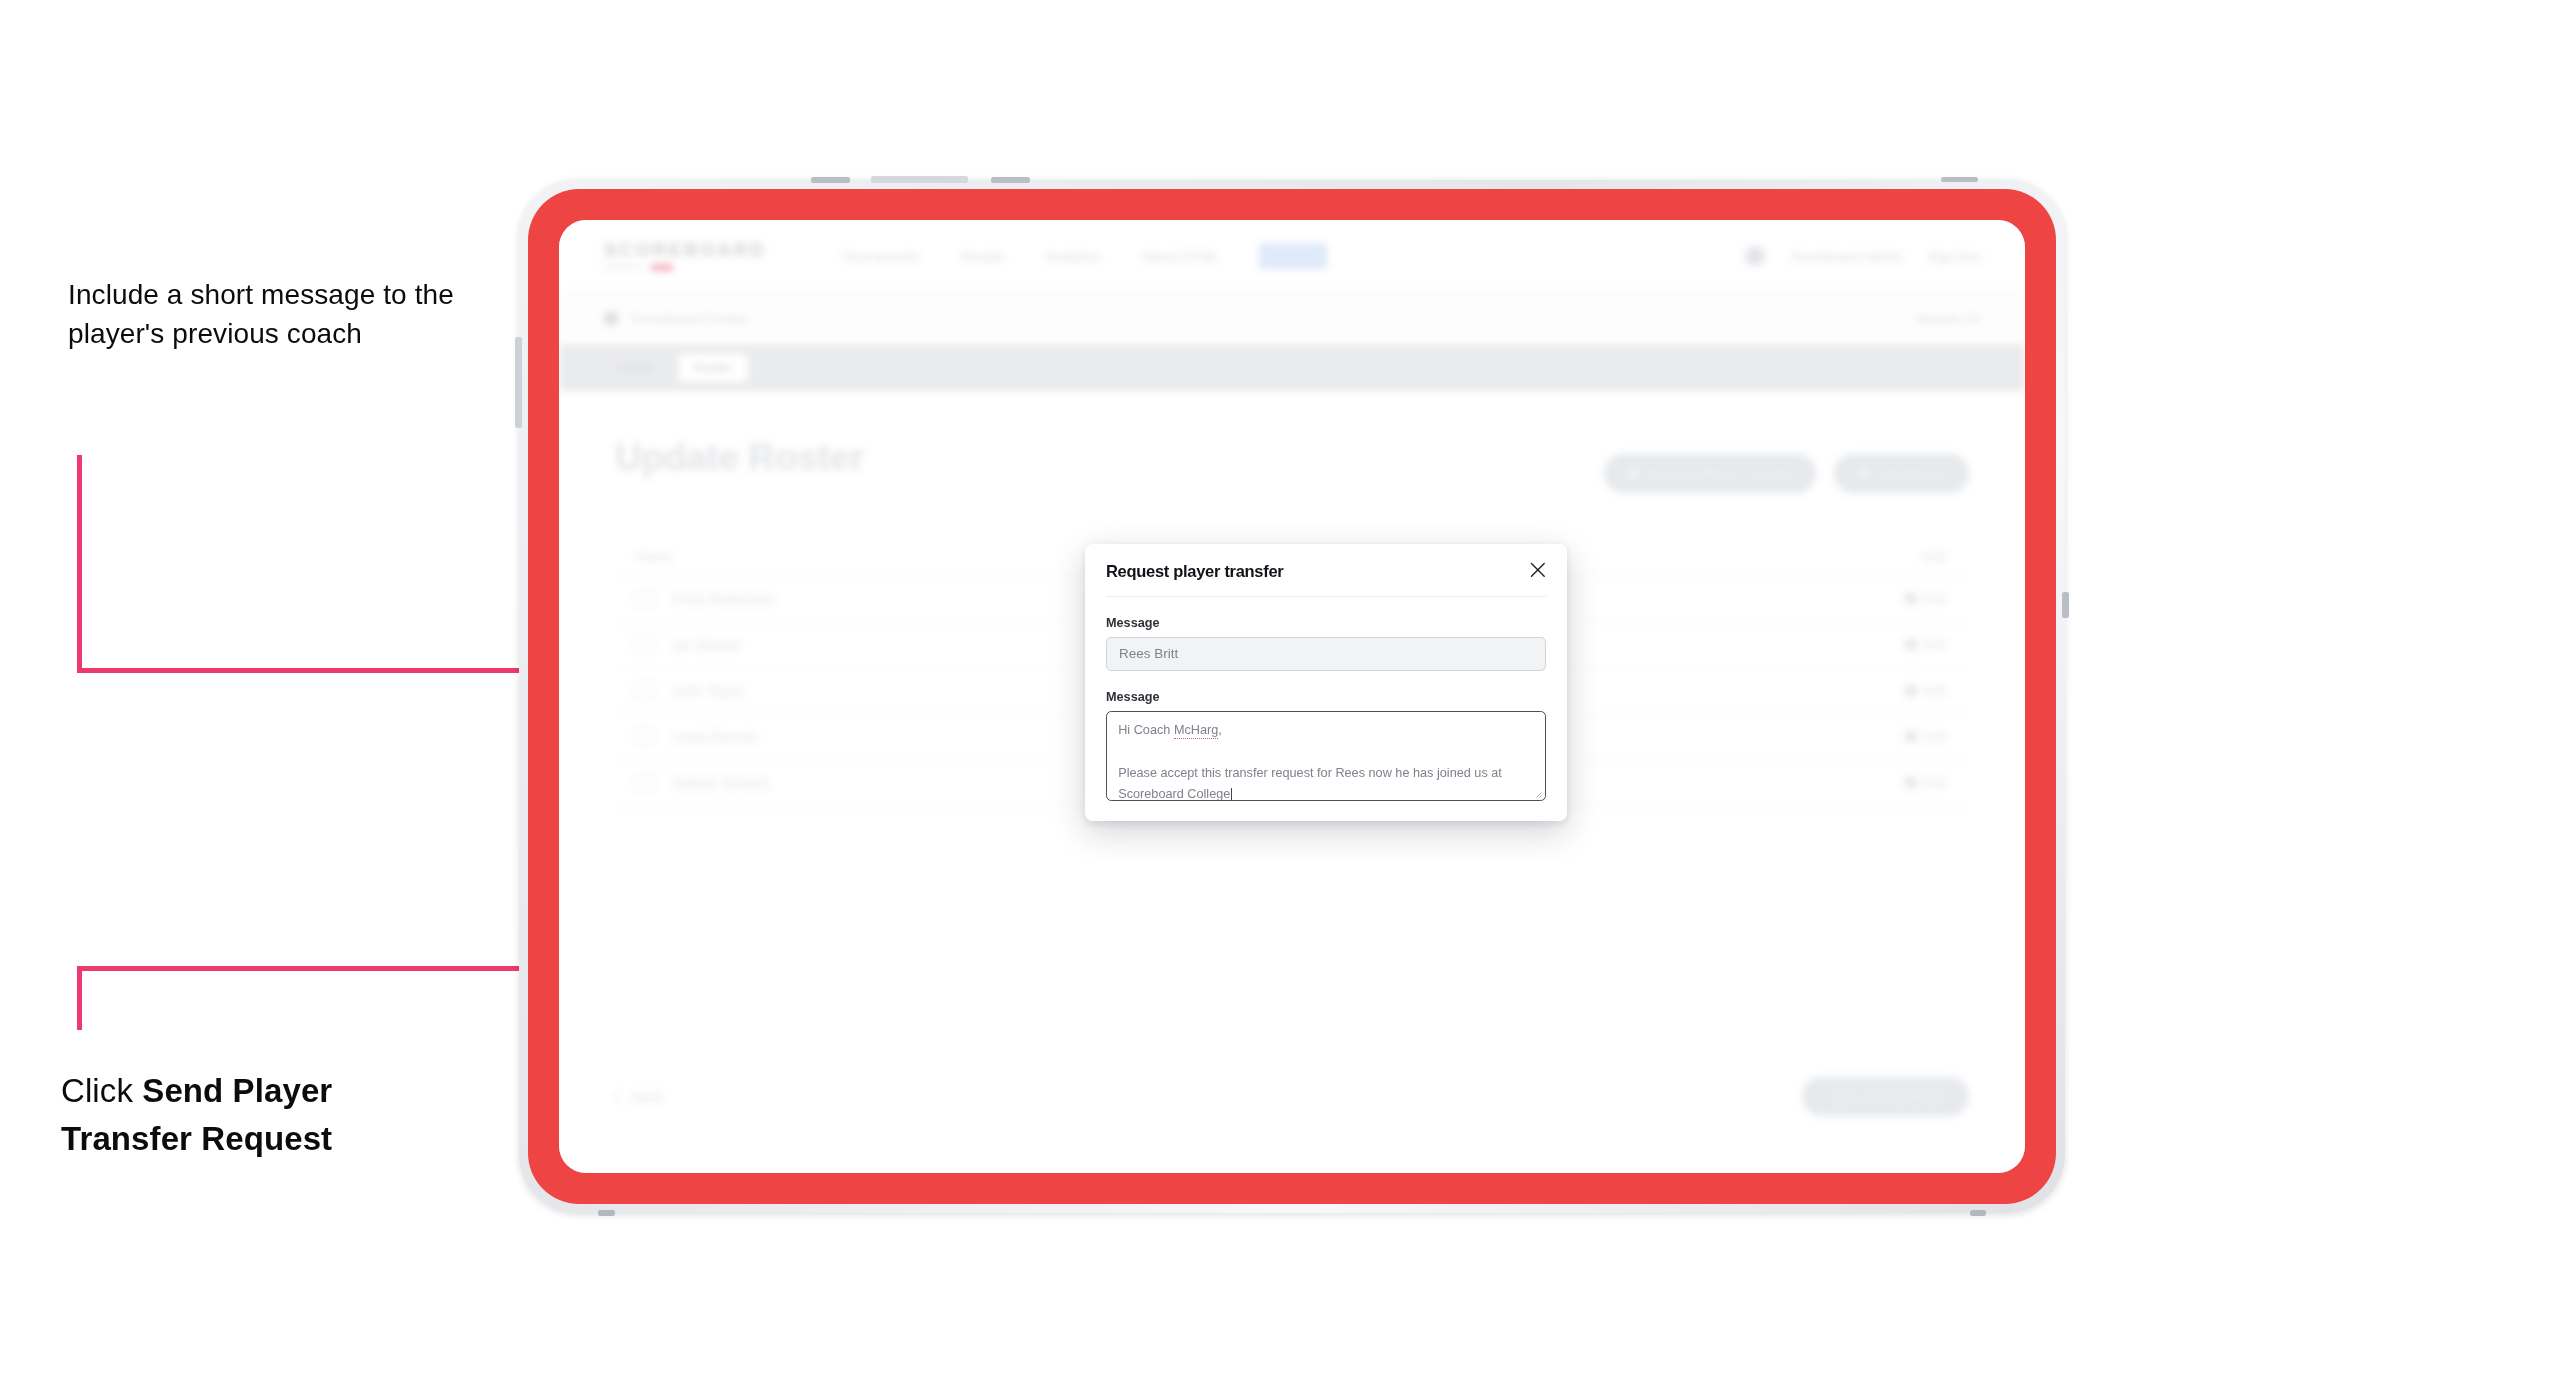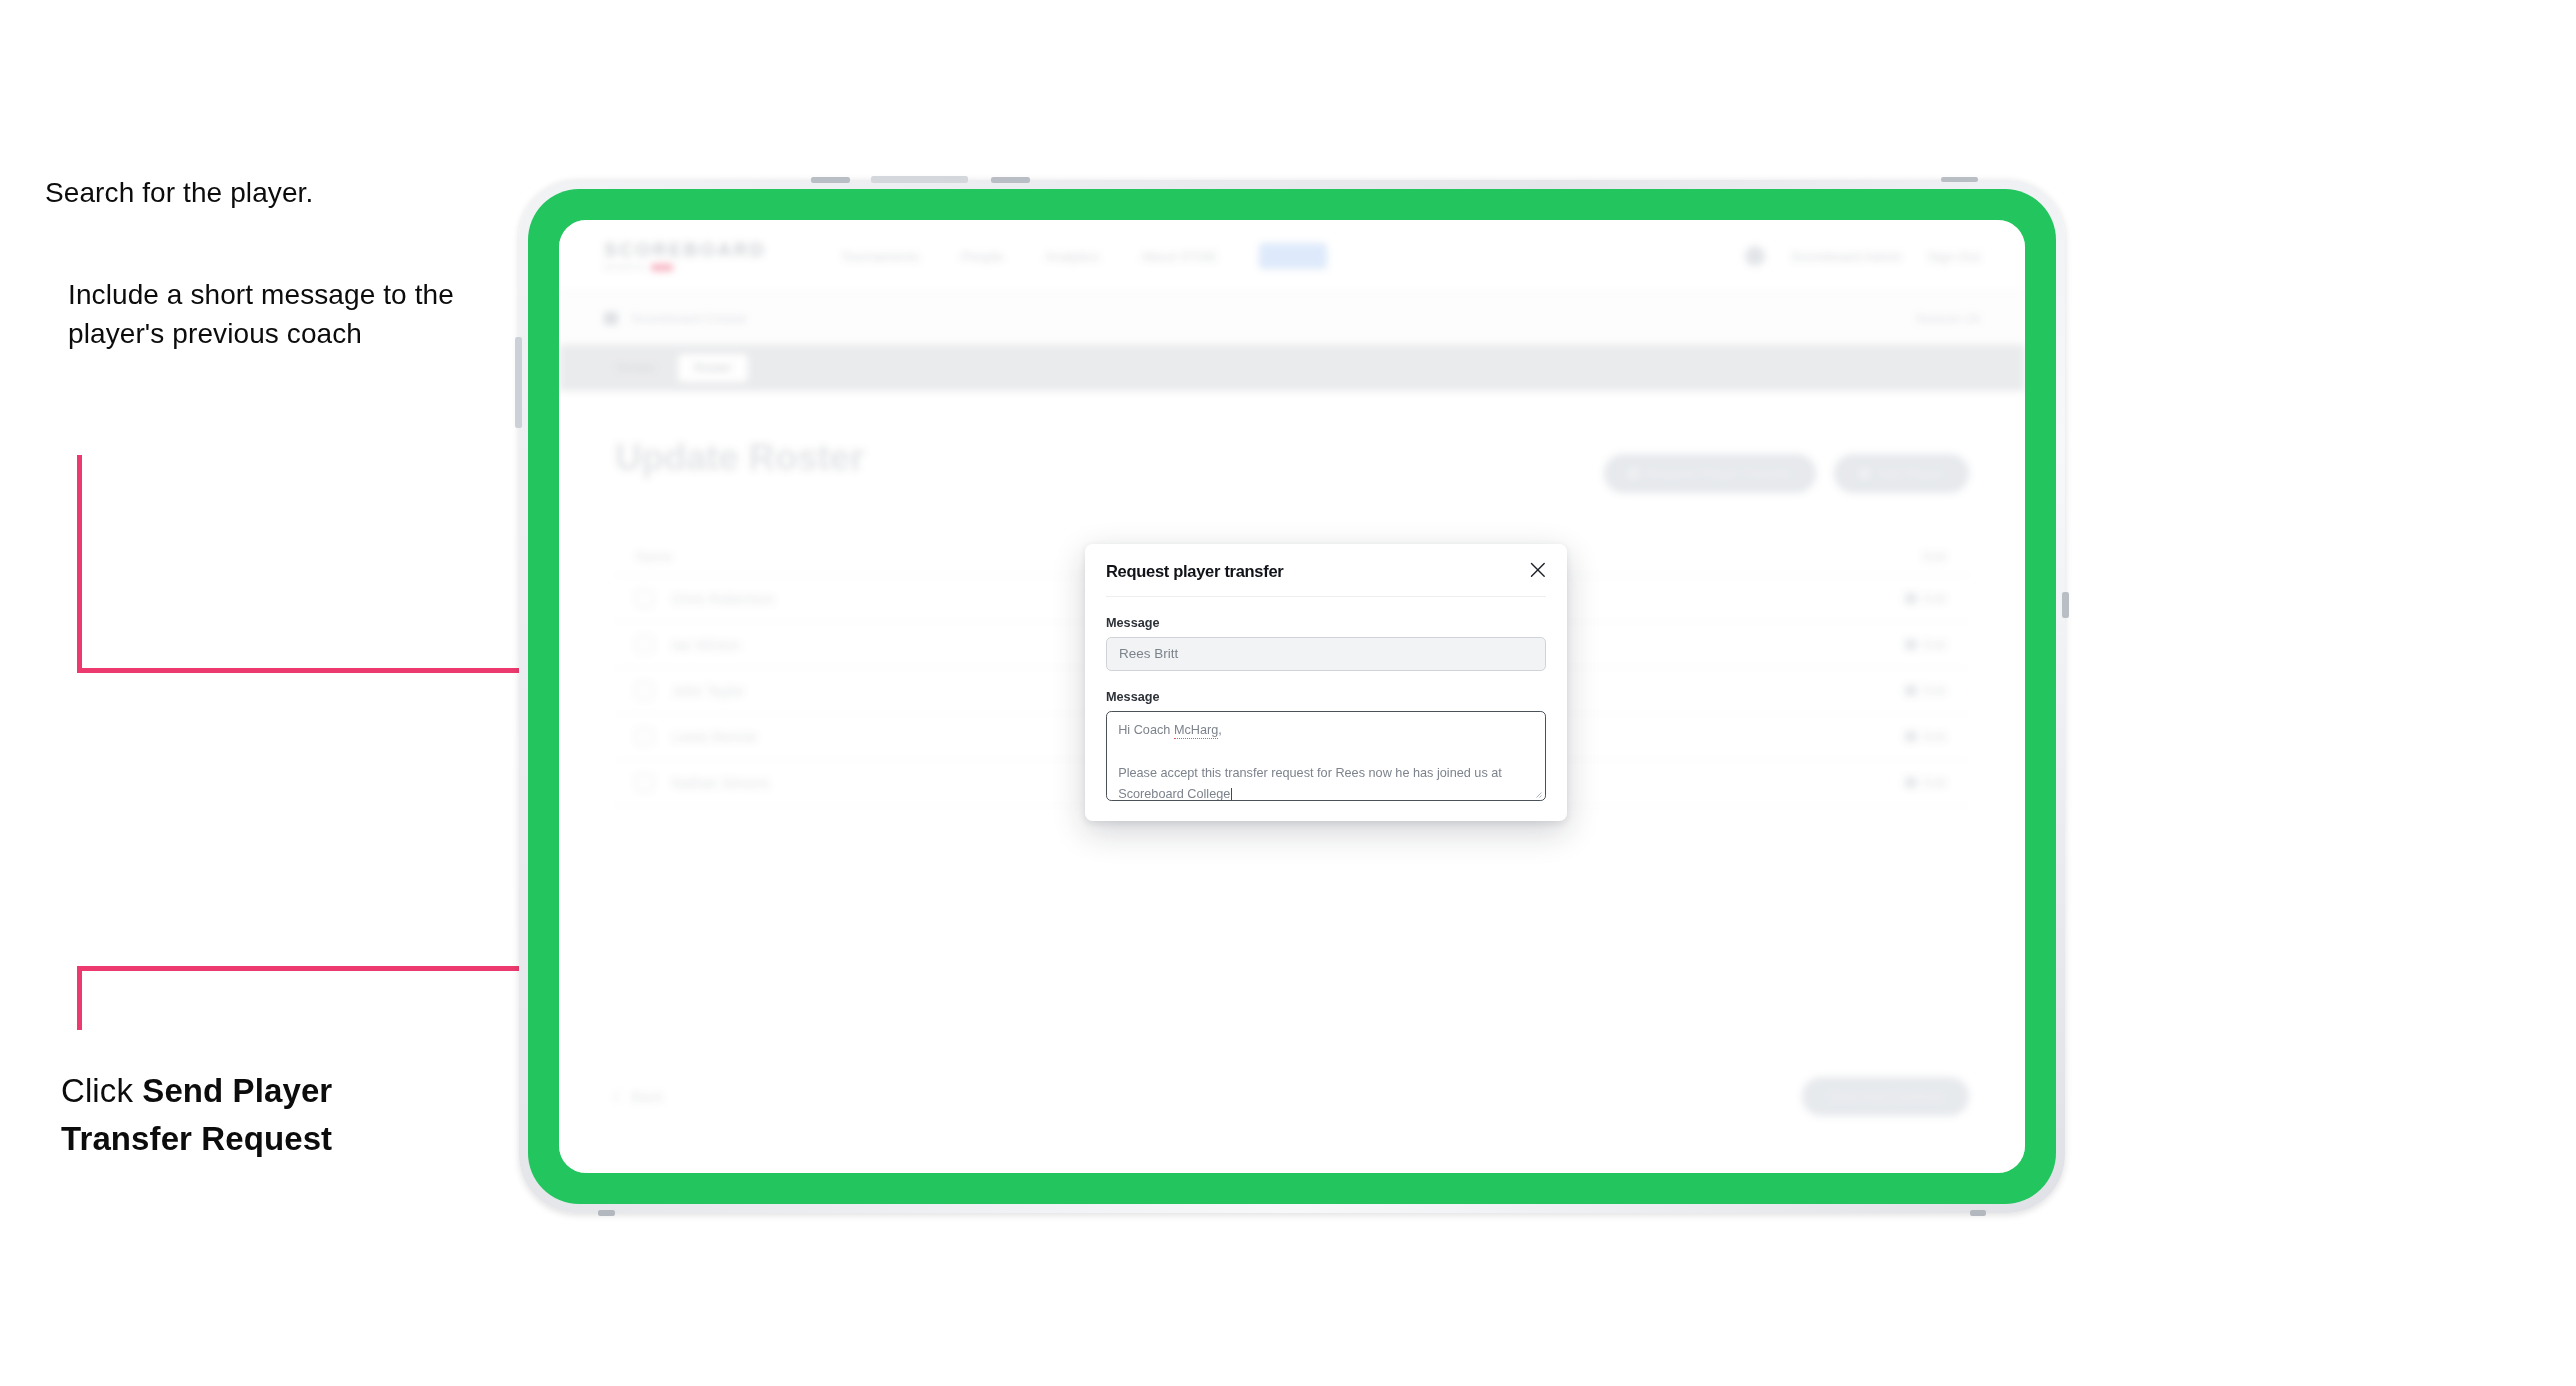--- a/index.html
+++ b/index.html
@@ -66,21 +66,21 @@
   #tablet-outer {
     position: absolute;
     inset: 0;
     background: linear-gradient(135deg,#f2f3f5 0%,#e4e6ea 40%,#f7f8fa 70%,#dfe1e6 100%);
     border-radius: 58px;
     box-shadow: 0 1.5px 7.5px rgba(0,0,0,0.13);
   }
   #tablet-bezel {
     position: absolute;
     left: 9px; top: 9px; right: 9px; bottom: 9px;
-    background: #22c55e;
+    background: #ef4444;
     border-radius: 51px;
   }
   #tablet-screen {
     position: absolute;
     left: 31px; top: 31px; right: 31px; bottom: 31px;
     background: #ffffff;
     border-radius: 27px;
     overflow: hidden;
   }
   
@@ -279,21 +279,20 @@
     border-radius: 30px; padding: 10.5px 24px;
     font-family: "Liberation Sans", sans-serif;
     letter-spacing: 0.1px;
   }
 </style>
 </head>
 <body>
 
 <div id="stage">
 
-  <div class="annotation-block" id="ann-search">Search for the player.</div>
 
   <div class="annotation-block" id="ann-message">Include a short message to the player's previous coach</div>
 
   <div class="annotation-block" id="ann-click">
     <span>Click </span><b>Send Player Transfer Request</b>
   </div>
 
   <div class="pink-seg" id="pink-a-vert" style="background: rgb(237, 58, 110);"></div>
   <div class="pink-seg" id="pink-a-horiz" style="background: rgb(237, 58, 110);"></div>
   <div id="pink-a-head">

